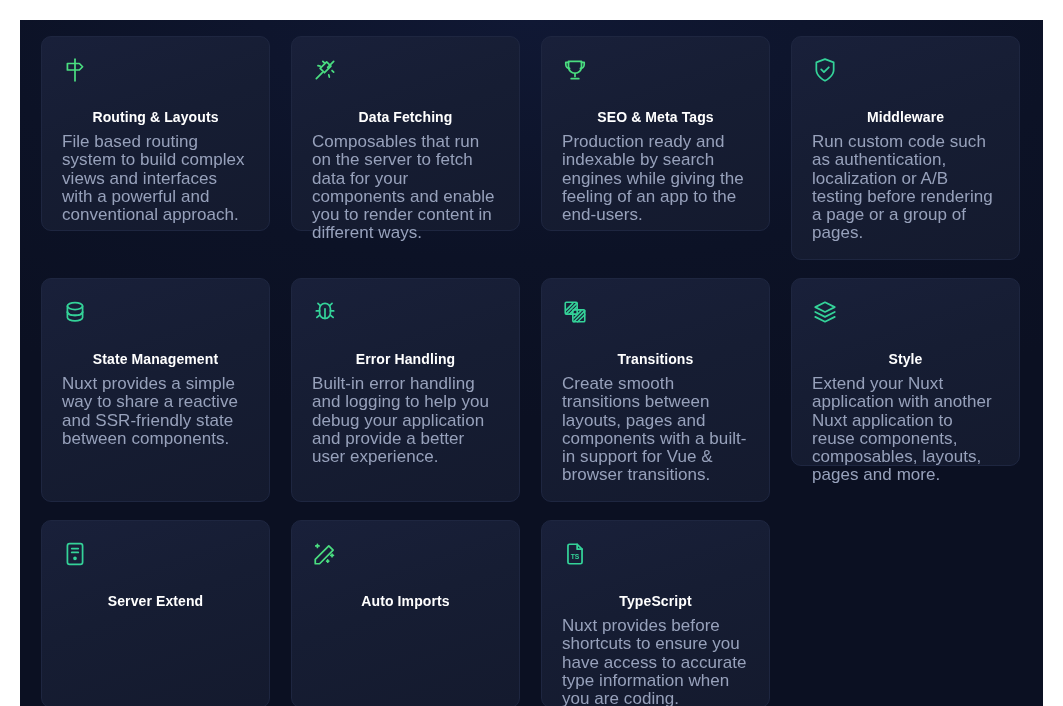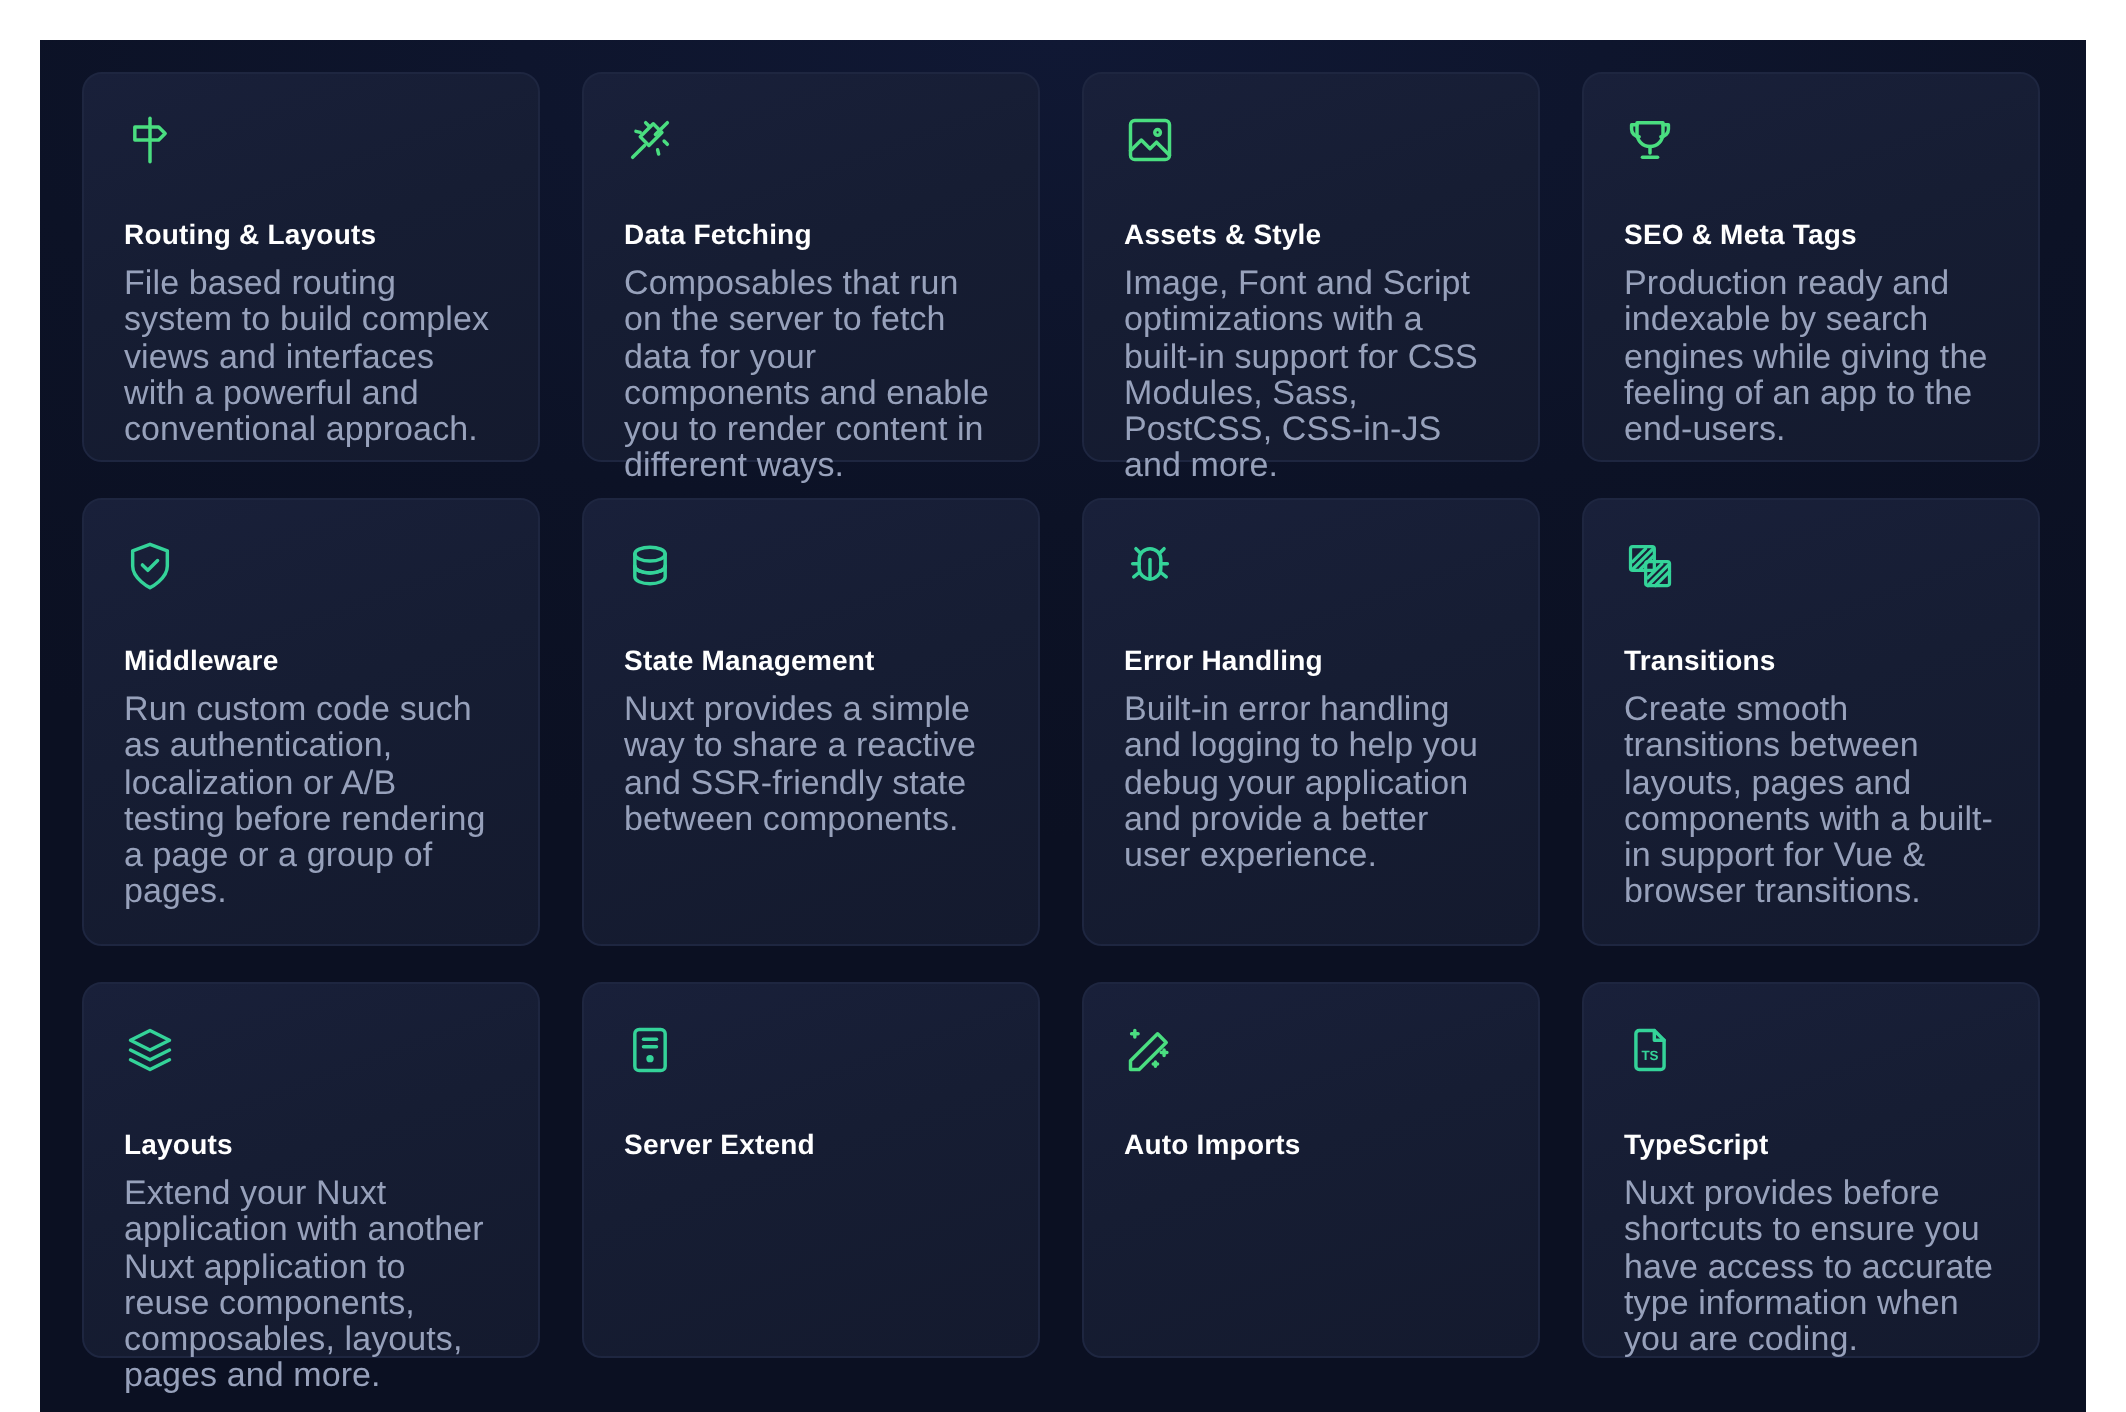--- a/index.html
+++ b/index.html
@@ -49,20 +49,21 @@
     display: block;
   }
   .icon svg { display:block; }
   .card-title {
     color: #ffffff;
     font-size: 14px;
     font-weight: bold;
     letter-spacing: 0.1px;
     margin: 0 0 8px 0;
     line-height: 16px;
+    text-align: center;
   }
   .card-desc {
     color: #97a1bb;
     font-size: 17px;
     line-height: 18.3px;
     margin: 0;
     letter-spacing: 0.05px;
   }
 </style>
 </head>
@@ -91,31 +92,20 @@
           <path d="M18.5 12.5 20 14"></path>
           <path d="M15.5 16.5 16 18.5"></path>
           <path d="M11.5 5.5 10 4"></path>
           <path d="M7.5 8.5 5.5 8"></path>
         </svg>
       </span>
       <p class="card-title">Data Fetching</p>
       <p class="card-desc">Composables that run on the server to fetch data for your components and enable you to render content in different ways.</p>
     </div>
 
-    <div class="card r1">
-      <span class="icon">
-        <svg width="26" height="26" viewBox="0 0 24 24" fill="none" stroke="#4ade80" stroke-width="1.6" stroke-linecap="round" stroke-linejoin="round">
-          <rect x="3" y="3" width="18" height="18" rx="2"></rect>
-          <circle cx="15.5" cy="8.5" r="1.3"></circle>
-          <path d="m3 17 5-5 4 4 3-3 6 6"></path>
-        </svg>
-      </span>
-      <p class="card-title">Assets &amp; Style</p>
-      <p class="card-desc">Image, Font and Script optimizations with a built-in support for CSS Modules, Sass, PostCSS, CSS-in-JS and more.</p>
-    </div>
 
     <div class="card r1">
       <span class="icon">
         <svg width="26" height="26" viewBox="0 0 24 24" fill="none" stroke="#4ade80" stroke-width="1.6" stroke-linecap="round" stroke-linejoin="round">
           <path d="M6 4h12v5a6 6 0 0 1-12 0z"></path>
           <path d="M6 5H3.5v2A3.5 3.5 0 0 0 7 10.5"></path>
           <path d="M18 5h2.5v2A3.5 3.5 0 0 1 17 10.5"></path>
           <path d="M12 15v3"></path>
           <path d="M8.5 20h7"></path>
         </svg>
@@ -179,21 +169,21 @@
     </div>
 
     <div class="card r3">
       <span class="icon">
         <svg width="26" height="26" viewBox="0 0 24 24" fill="none" stroke="#34d399" stroke-width="1.6" stroke-linecap="round" stroke-linejoin="round">
           <path d="m12 3 9 4.5-9 4.5-9-4.5z"></path>
           <path d="m3 12 9 4.5 9-4.5"></path>
           <path d="m3 16.5 9 4.5 9-4.5"></path>
         </svg>
       </span>
-      <p class="card-title">Layouts</p>
+      <p class="card-title">Style</p>
       <p class="card-desc">Extend your Nuxt application with another Nuxt application to reuse components, composables, layouts, pages and more.</p>
     </div>
 
     <div class="card r3">
       <span class="icon">
         <svg width="26" height="26" viewBox="0 0 24 24" fill="none" stroke="#34d399" stroke-width="1.6" stroke-linecap="round" stroke-linejoin="round">
           <rect x="5" y="2.5" width="14" height="19" rx="2"></rect>
           <path d="M9 7h6"></path>
           <path d="M9 10.5h6"></path>
           <circle cx="12" cy="16" r="0.9" fill="#34d399"></circle>

